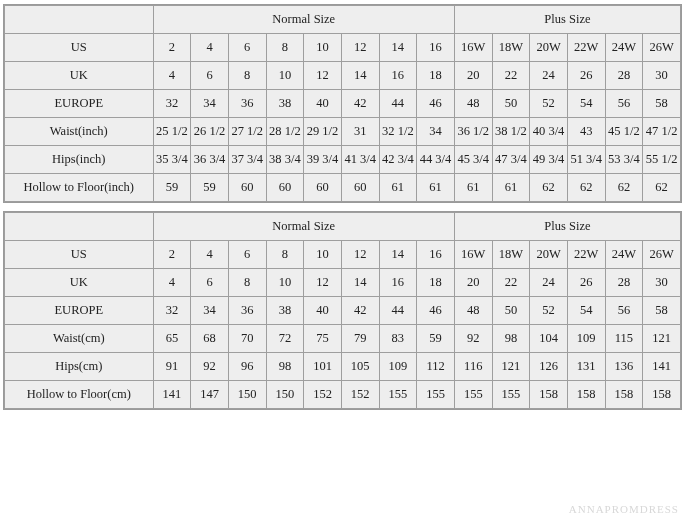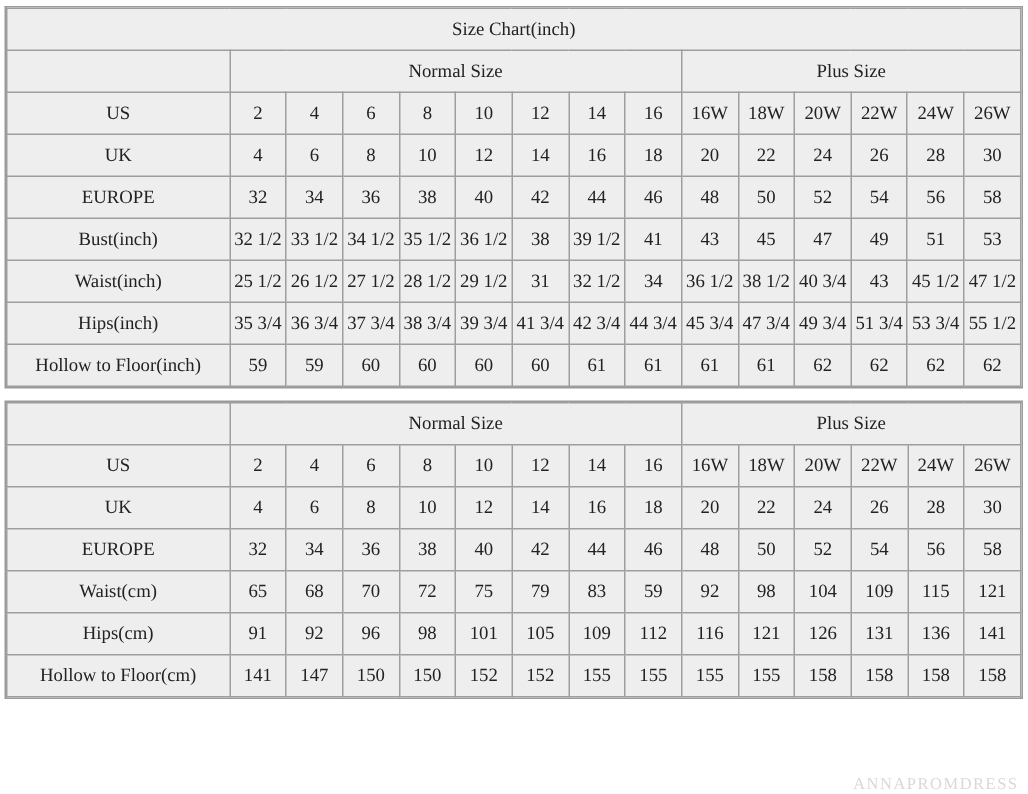--- a/index.html
+++ b/index.html
@@ -66,21 +66,21 @@
     padding: 0 4px;
   }
   td.val {
     font-size: 12.5px;
   }
   .col-label { width: 144px; }
   .col-v { width: 36.5px; }
   .watermark {
     position: absolute;
     right: 6px;
-    bottom: 0;
+    bottom: 14px;
     font-size: 11px;
     color: #d8d8d8;
     letter-spacing: 1px;
     font-family: "Liberation Serif", serif;
     user-select: none;
   }
 </style>
 </head>
 <body>
 
@@ -99,23 +99,20 @@
           <col class="col-v">
           <col class="col-v">
         <col class="col-v">
           <col class="col-v">
           <col class="col-v">
           <col class="col-v">
         <col class="col-v">
           <col class="col-v">
       </colgroup>
       <tbody>
-        <tr>
-          <td class="title-cell" colspan="15">Size Chart(inch)</td>
-        </tr>
         <tr>
           <td class="blank-head"></td>
           <td class="group-head" colspan="8">Normal Size</td>
           <td class="group-head" colspan="6">Plus Size</td>
         </tr>
 
         <tr>
           <td class="row-label">US</td>
           <td class="val">2</td>
           <td class="val">4</td>
@@ -162,37 +159,20 @@
           <td class="val">44</td>
           <td class="val">46</td>
           <td class="val">48</td>
           <td class="val">50</td>
           <td class="val">52</td>
           <td class="val">54</td>
           <td class="val">56</td>
           <td class="val">58</td>
         </tr>
 
-        <tr>
-          <td class="row-label">Bust(inch)</td>
-          <td class="val">32 1/2</td>
-          <td class="val">33 1/2</td>
-          <td class="val">34 1/2</td>
-          <td class="val">35 1/2</td>
-          <td class="val">36 1/2</td>
-          <td class="val">38</td>
-          <td class="val">39 1/2</td>
-          <td class="val">41</td>
-          <td class="val">43</td>
-          <td class="val">45</td>
-          <td class="val">47</td>
-          <td class="val">49</td>
-          <td class="val">51</td>
-          <td class="val">53</td>
-        </tr>
 
         <tr>
           <td class="row-label">Waist(inch)</td>
           <td class="val">25 1/2</td>
           <td class="val">26 1/2</td>
           <td class="val">27 1/2</td>
           <td class="val">28 1/2</td>
           <td class="val">29 1/2</td>
           <td class="val">31</td>
           <td class="val">32 1/2</td>

